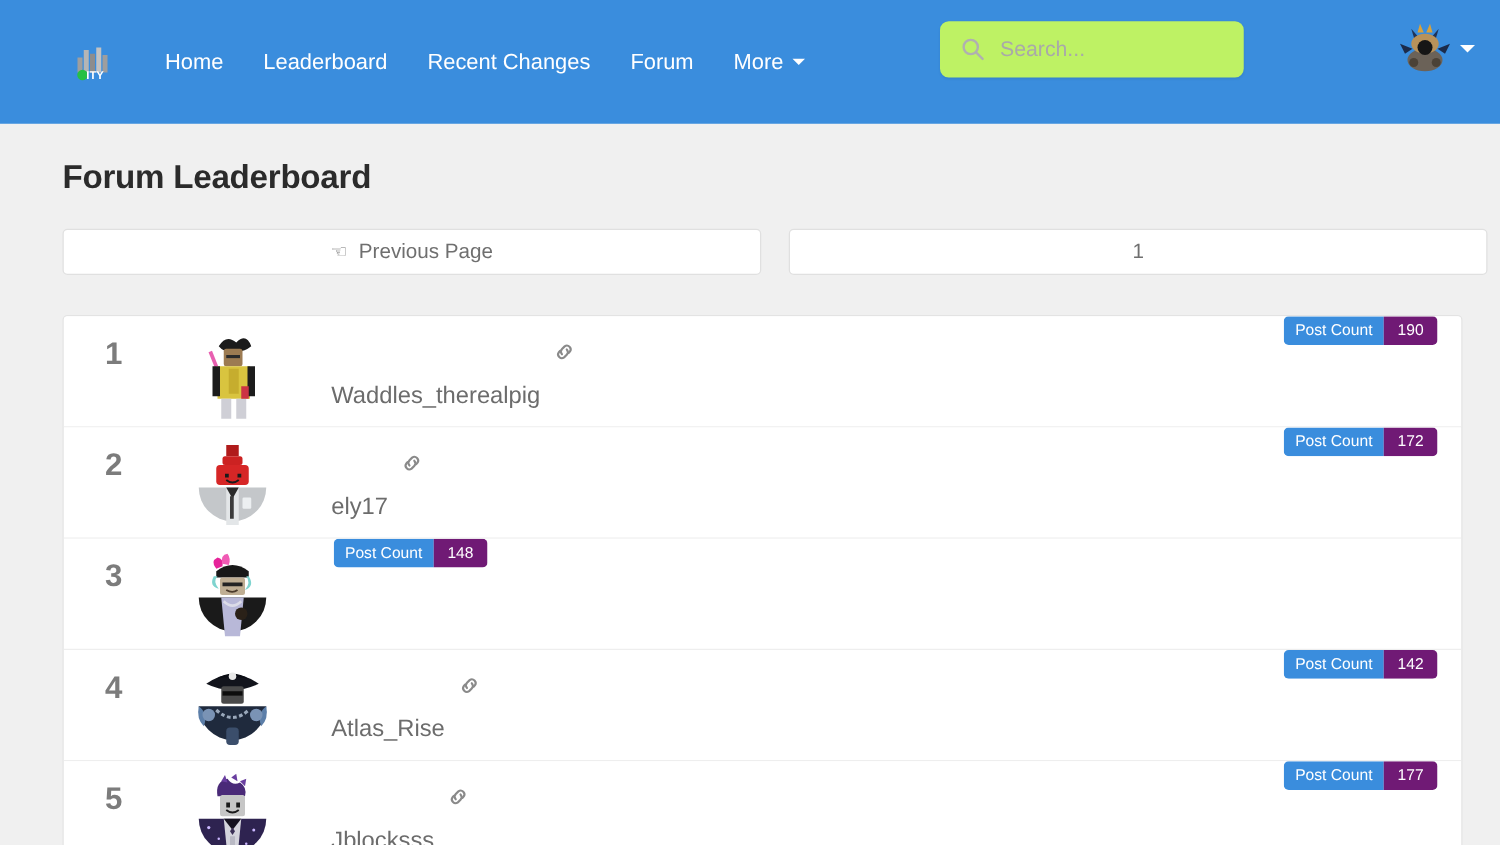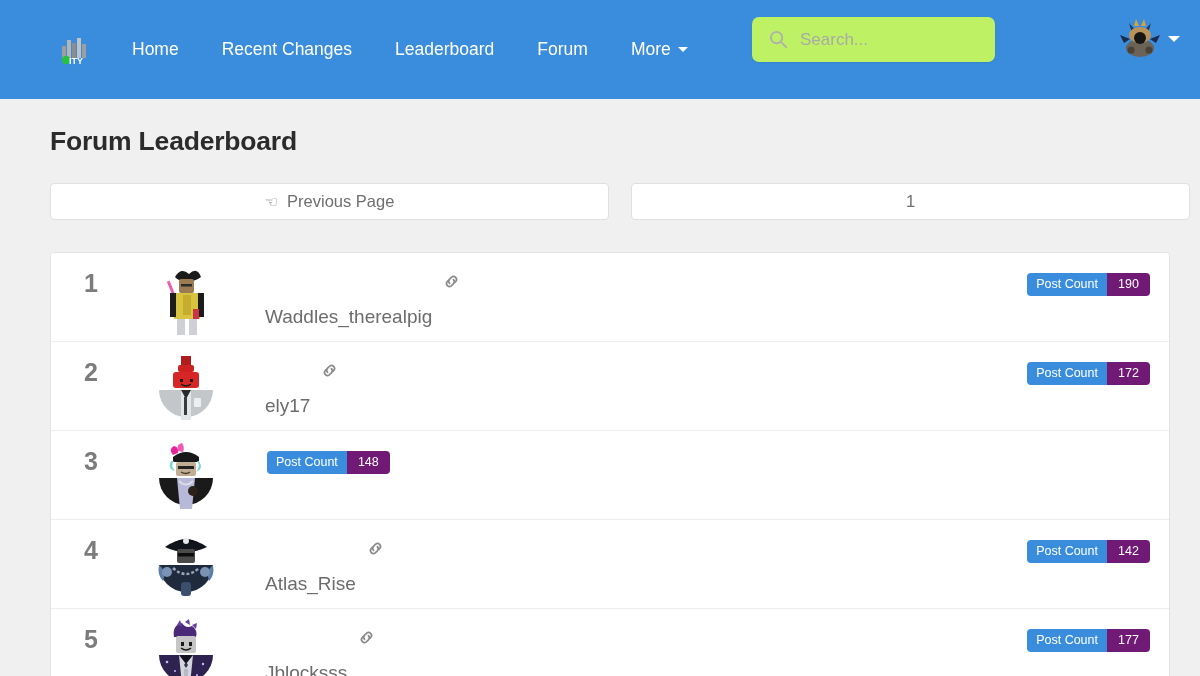--- a/index.html
+++ b/index.html
@@ -33,21 +33,21 @@
     flex: 0 0 34px;
     position: relative;
     display: block;
     margin-right: 24px;
   }
   .brand svg { display: block; width: 34px; height: 34px; }
 
   .nav-links {
     display: flex;
     align-items: center;
-    gap: 11px;
+    gap: 0;
     list-style: none;
   }
   .nav-link {
     color: #ffffff;
     font-size: 17.5px;
     line-height: 1;
     padding: 8px 16px;
     text-decoration: none;
     white-space: nowrap;
     display: inline-flex;
@@ -229,21 +229,21 @@
     width: 17px;
     height: 17px;
     cursor: pointer;
   }
   .link-icon svg { display: block; }
 
   .badge-cell {
     flex: 0 0 auto;
     padding-right: 19px;
     align-self: flex-start;
-    margin-top: 20px;
+    margin-top: 0;
     padding-left: 16px;
   }
   .badge {
     display: inline-flex;
     align-items: stretch;
     height: 23px;
     border-radius: 4px;
     overflow: hidden;
     font-size: 12.5px;
     line-height: 23px;
@@ -277,24 +277,24 @@
       <circle cx="8" cy="27" r="4.2" fill="#27c043"></circle>
       <text x="11" y="30.5" font-family="Liberation Sans, sans-serif" font-size="9" font-weight="bold" fill="#ffffff">ITY</text>
     </svg>
   </a>
 
   <ul class="nav-links">
     <li><a class="nav-link" href="#">
           <span>Home</span>
         </a></li>
     <li><a class="nav-link" href="#">
-          <span>Recent Changes</span>
+          <span>Leaderboard</span>
         </a></li>
     <li><a class="nav-link" href="#">
-          <span>Leaderboard</span>
+          <span>Recent Changes</span>
         </a></li>
     <li><a class="nav-link" href="#">
           <span>Forum</span>
         </a></li>
     <li><a class="nav-link" href="#">
           <span>More</span>
           <span class="caret"></span>
         </a></li>
   </ul>
 

